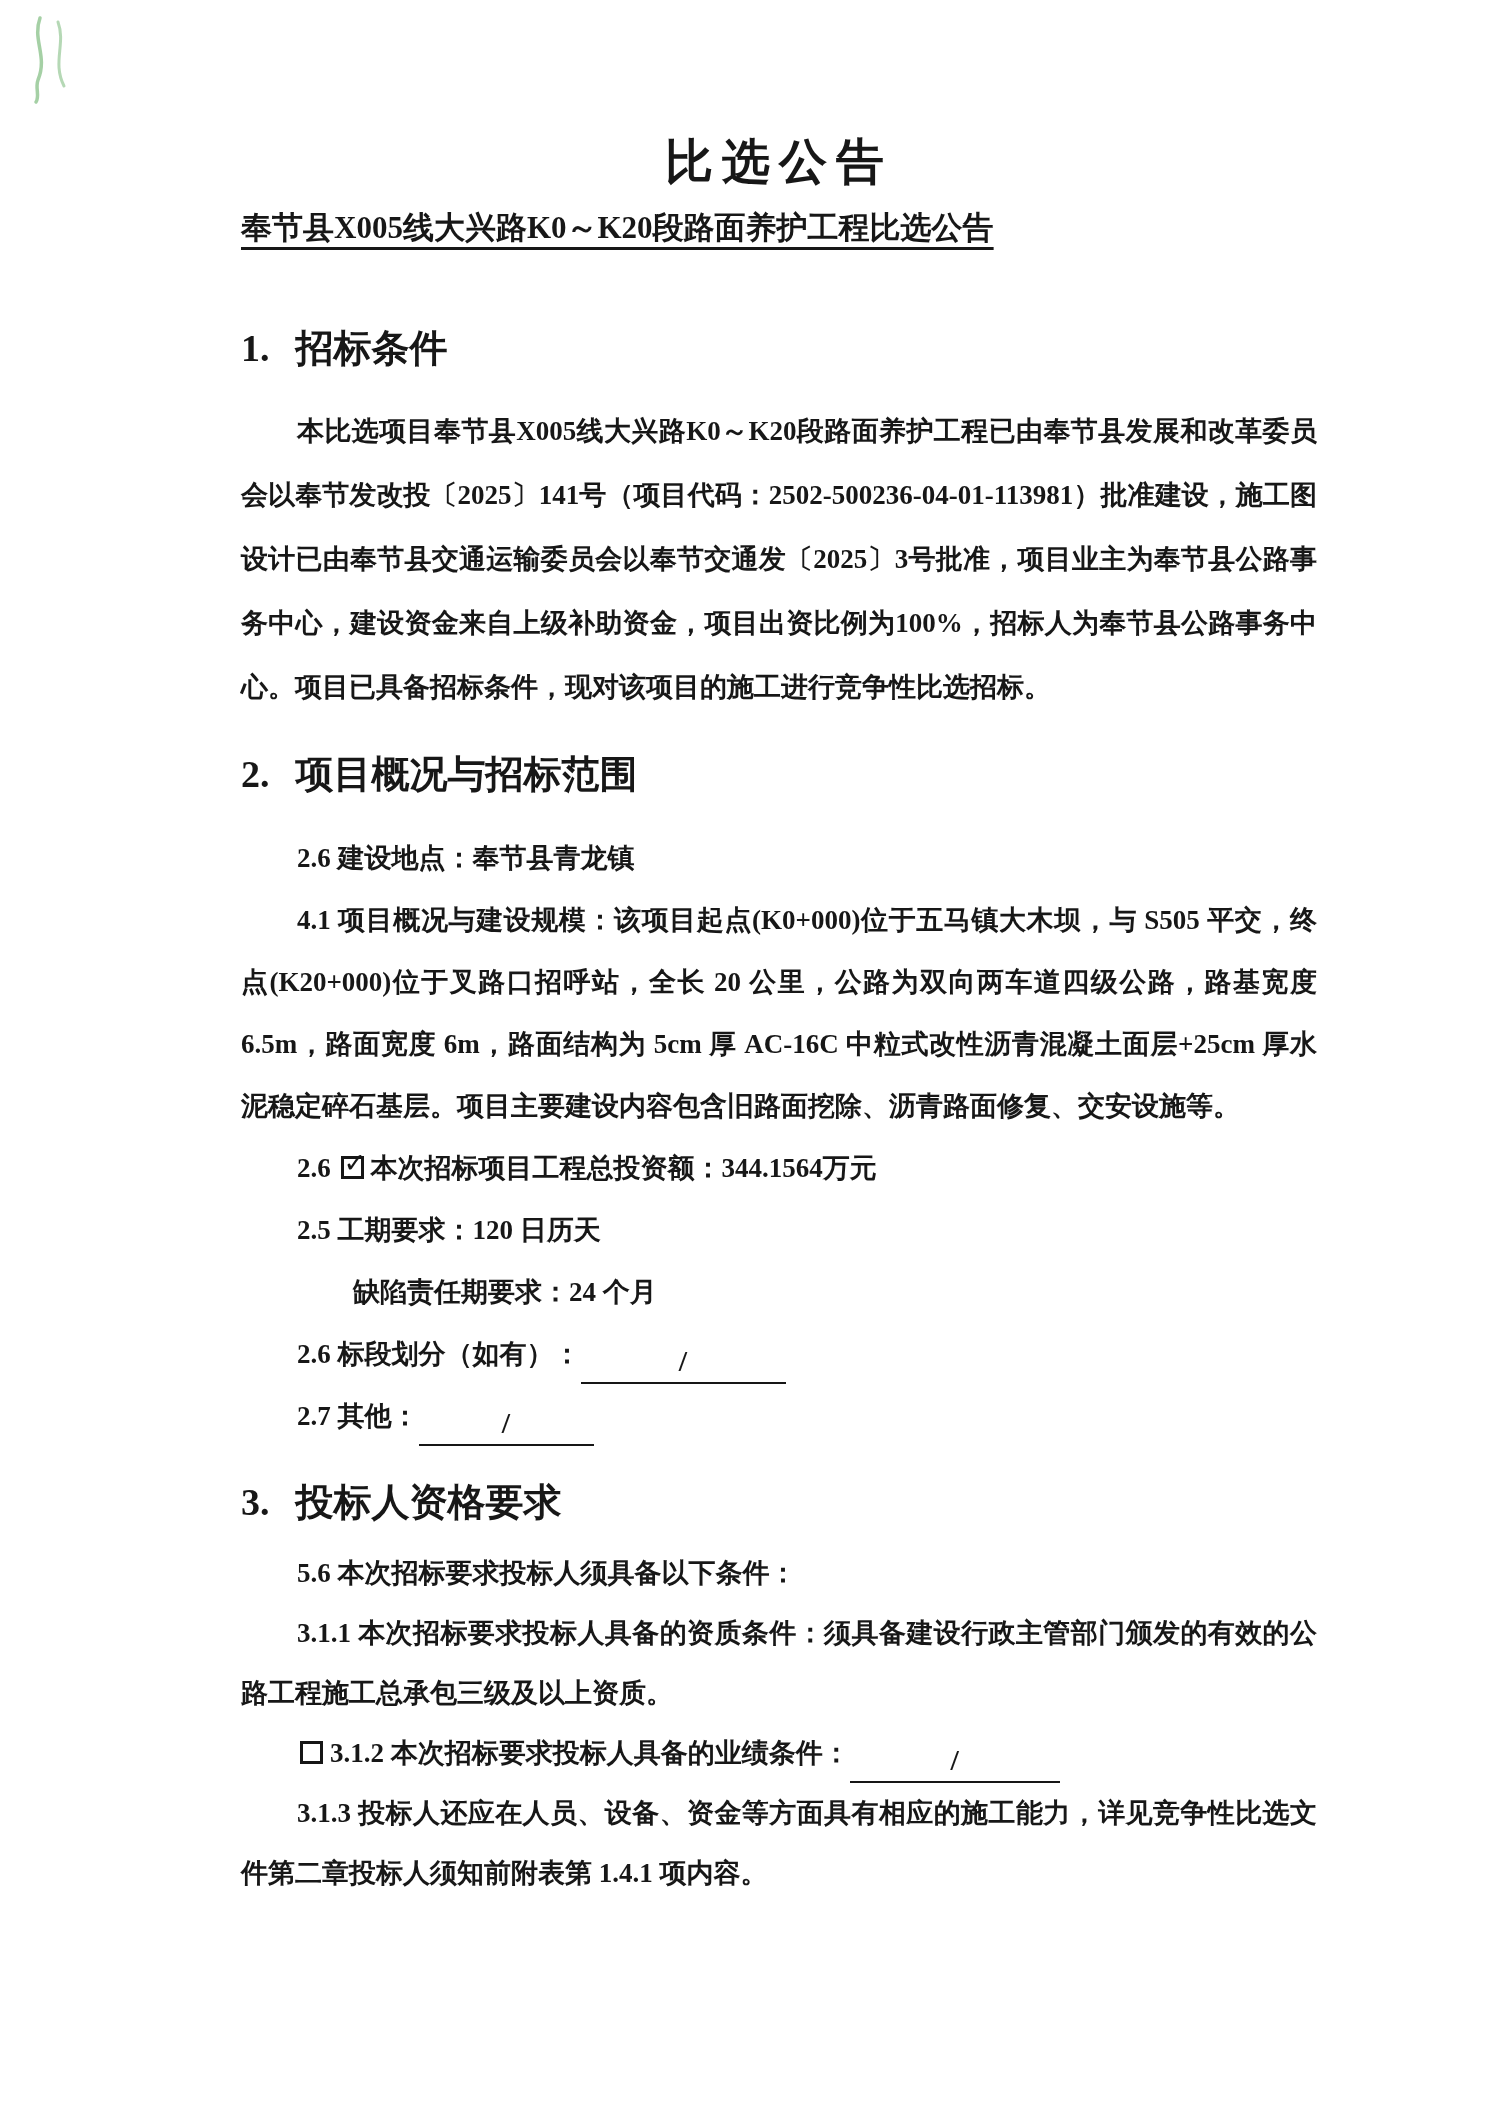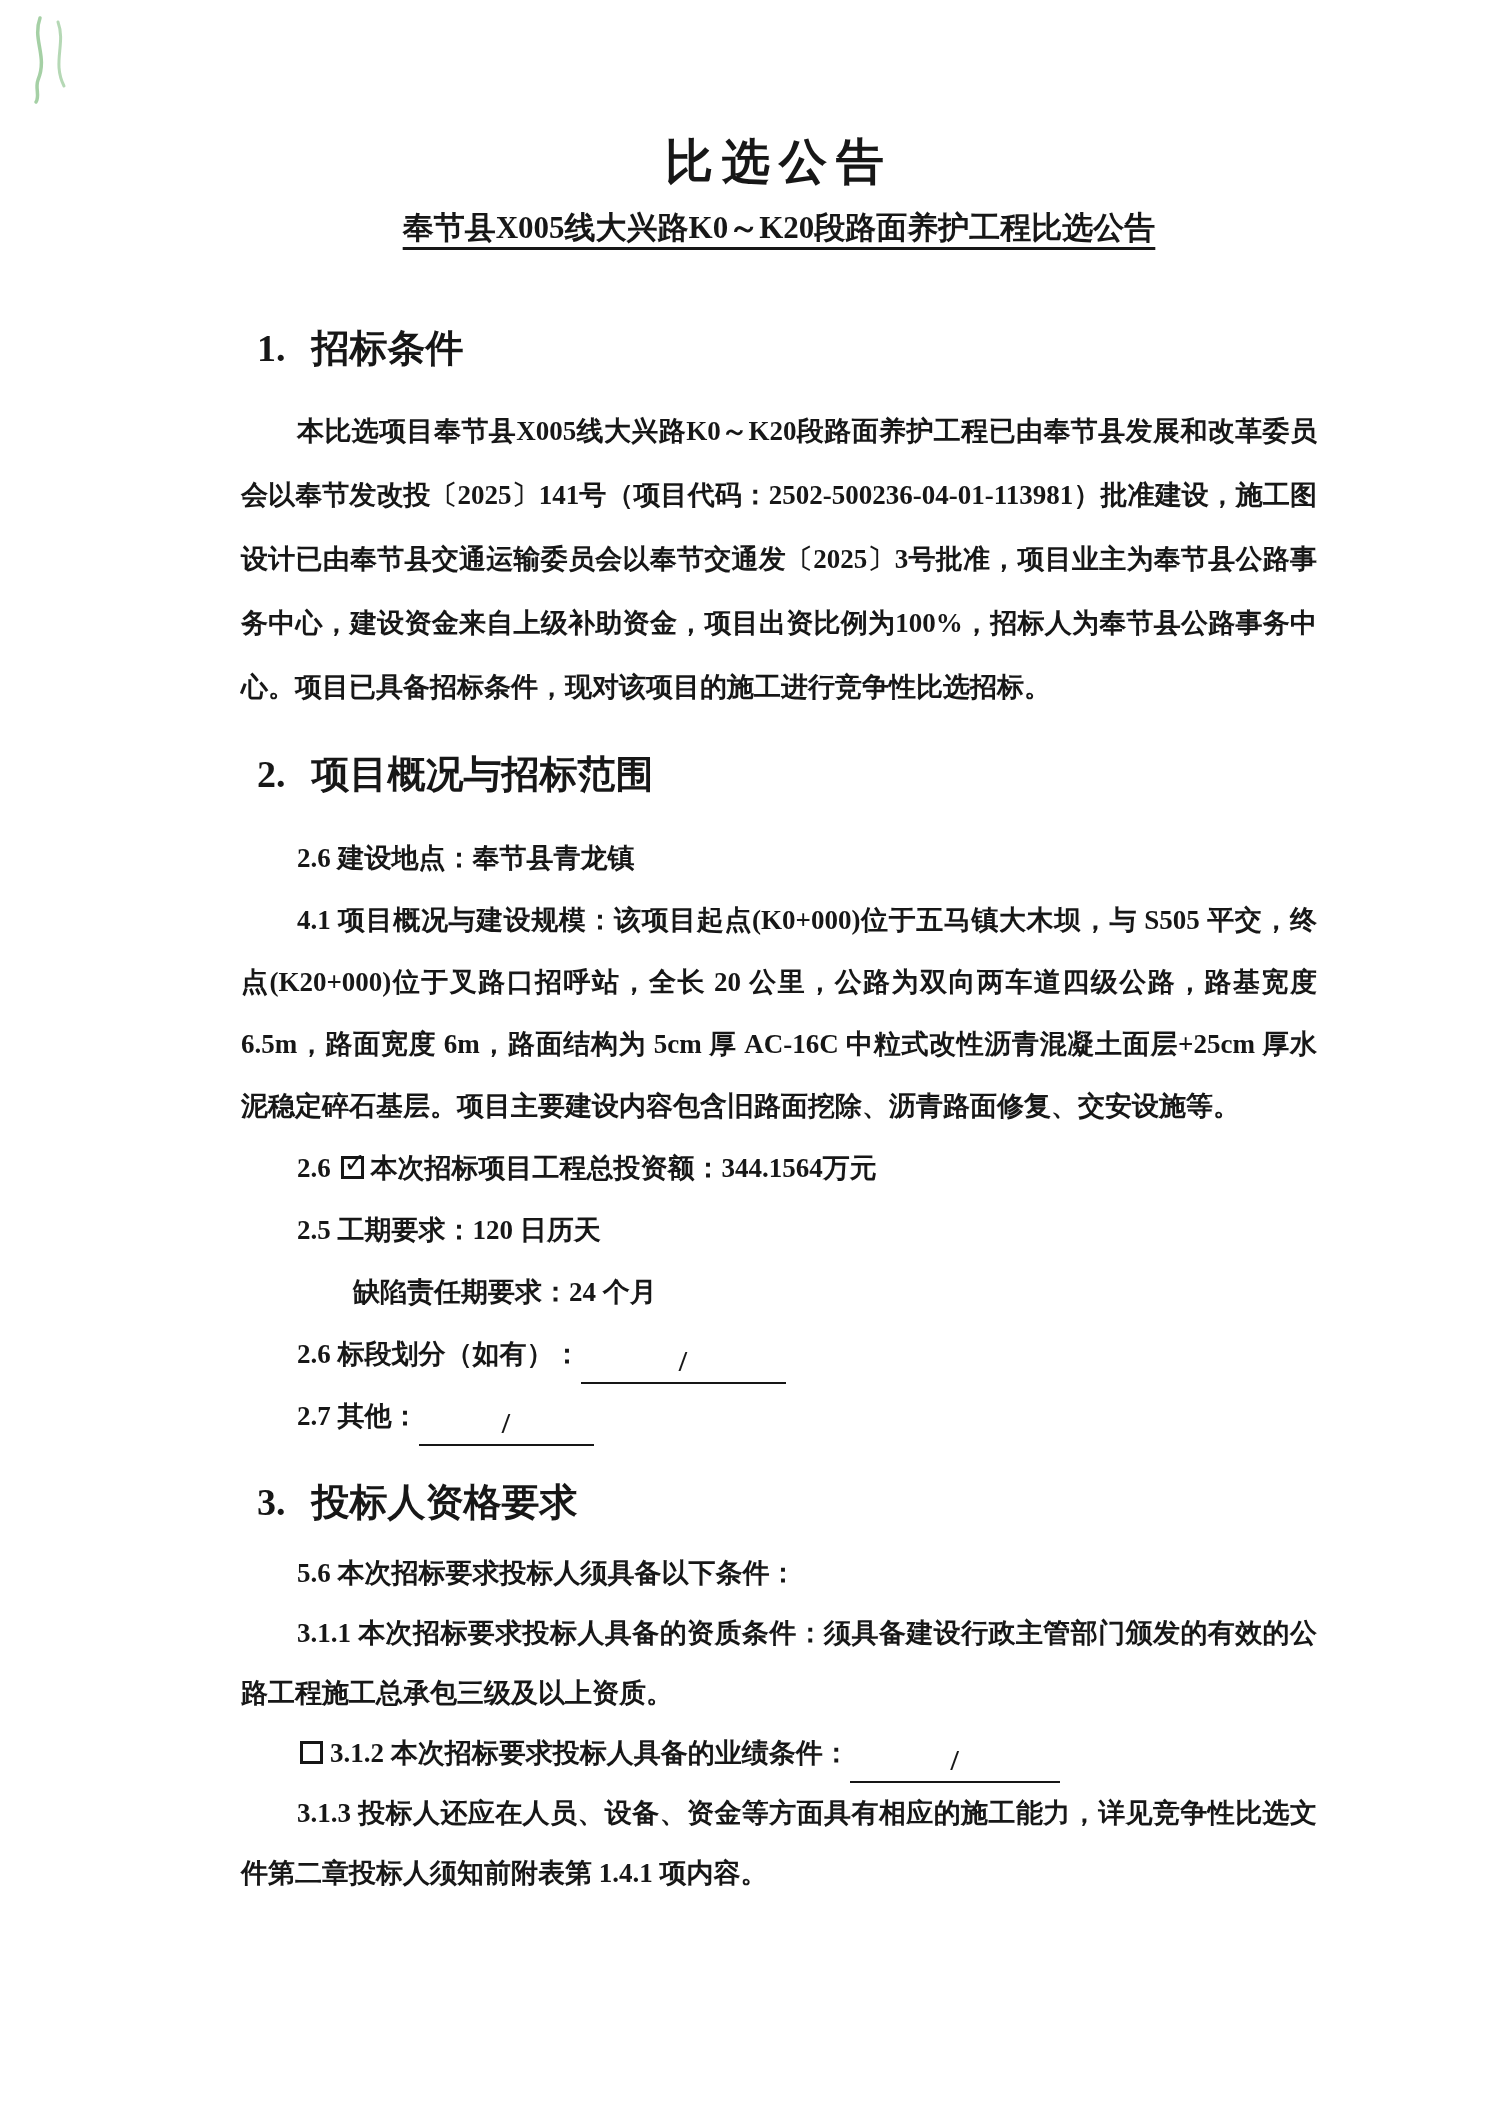--- a/index.html
+++ b/index.html
@@ -14,31 +14,31 @@
   .scan-marks{position:absolute;left:22px;top:6px;width:70px;height:110px;}
   .doc{
     position:absolute;left:241px;top:131px;width:1076px;
   }
   .title{
     text-align:center;
     font-size:48px;font-weight:bold;letter-spacing:9px;
     line-height:62px;
   }
   .subtitle{
-    text-align:center;margin-top:12px;
+    text-align:left;margin-top:12px;
     font-size:31px;font-weight:bold;line-height:46px;
   }
   .subtitle .u-line{
     text-decoration:underline;
     text-decoration-thickness:2.5px;
     text-underline-offset:9px;
   }
   .sec-heading{
     font-size:38px;font-weight:bold;line-height:50px;
-    margin:16px;
+    margin:0;
   }
   .sec-heading .sec-num{margin-right:26px;}
   #section-1 .sec-heading{margin-top:72px;margin-bottom:26px;}
   #section-2 .sec-heading{margin-top:30px;margin-bottom:28px;}
   #section-3 .sec-heading{margin-top:30px;margin-bottom:16px;}
   .para{
     margin:0;
     font-size:27px;font-weight:600;
     text-align:justify;
   }

